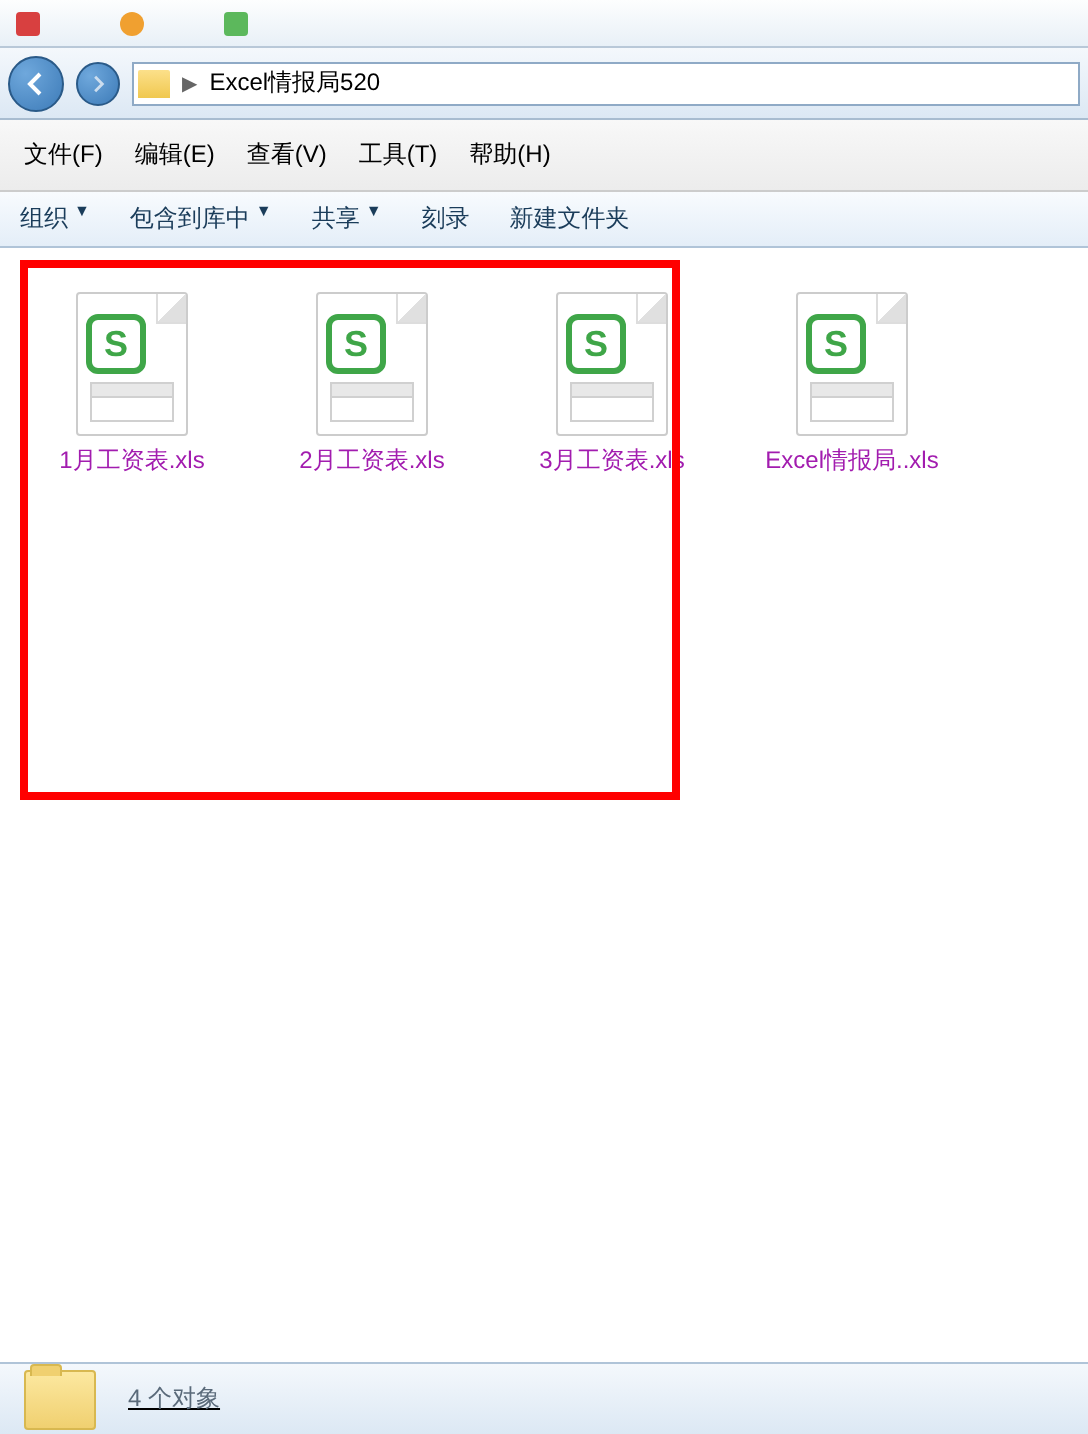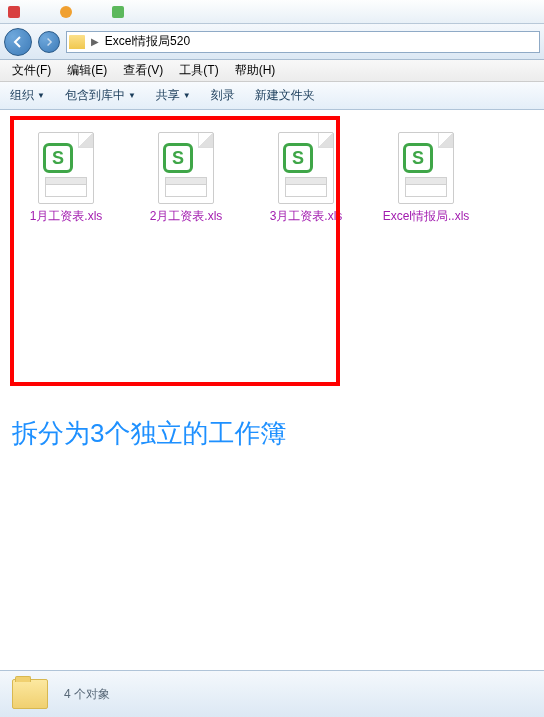--- a/index.html
+++ b/index.html
@@ -61,21 +61,21 @@
       padding: 0 2px;
       gap: 6px;
     }
     .addr-icon {
       width: 16px; height: 14px;
       background: linear-gradient(#fce08a, #f0c850);
       border-radius: 1px 1px 0 0;
     }
     .addr-sep { color: #666; font-size: 10px; }
     .menu-bar {
-      height: 22px;
+      height: 36px;
       background: linear-gradient(#f8f8f8, #ececec);
       border-bottom: 1px solid #ccc;
       display: flex;
       align-items: center;
       padding: 0 4px;
       text-align: center;
     }
     .menu-item {
       padding: 2px 8px;
       cursor: default;
@@ -85,21 +85,21 @@
       background: linear-gradient(#f8fbfe, #e4eef8);
       border-bottom: 1px solid #b0c4d8;
       display: flex;
       align-items: center;
       padding: 0 10px;
       gap: 20px;
       color: #1a3c5a;
     }
     .tool-item {
       display: flex;
-      align-items: center;
+      align-items: flex-start;
       gap: 3px;
       cursor: default;
     }
     .dropdown-arrow { font-size: 8px; color: #1a3c5a; }
     .content-area {
       position: relative;
       height: 560px;
       background: #fff;
       padding: 14px 8px;
     }
@@ -188,27 +188,28 @@
       left: 12px;
       font-size: 26px;
       color: #1e90ff;
       font-weight: 400;
     }
     .status-bar {
       position: absolute;
       bottom: 0;
       left: 0;
       right: 0;
-      height: 47px;
+      height: 36px;
       background: linear-gradient(#f4f8fc, #dce8f4);
       border-top: 1px solid #b0c4d8;
       display: flex;
       align-items: center;
       padding: 0 12px;
       gap: 16px;
+      text-decoration: underline;
     }
     .status-folder {
       width: 36px; height: 30px;
       background: linear-gradient(#fce8a0, #f0d070);
       border-radius: 2px;
       border: 1px solid #d8b850;
       position: relative;
     }
     .status-folder::before{
       content:"";
@@ -317,19 +318,18 @@
       <div class="file-icon-wrap">
         <div class="file-page">
             <div class="file-badge">S</div>
             <div class="file-table"></div>
           </div>
       </div>
       <span class="file-name">Excel情报局..xls</span>
     </div>
   </div>
   <div class="red-box"></div>
-  <div class="annotation">拆分为3个独立的工作簿</div>
 </div>
 
 <div class="status-bar">
   <div class="status-folder"></div>
   <span class="status-text">4 个对象</span>
 </div>
 
 </body></html>

